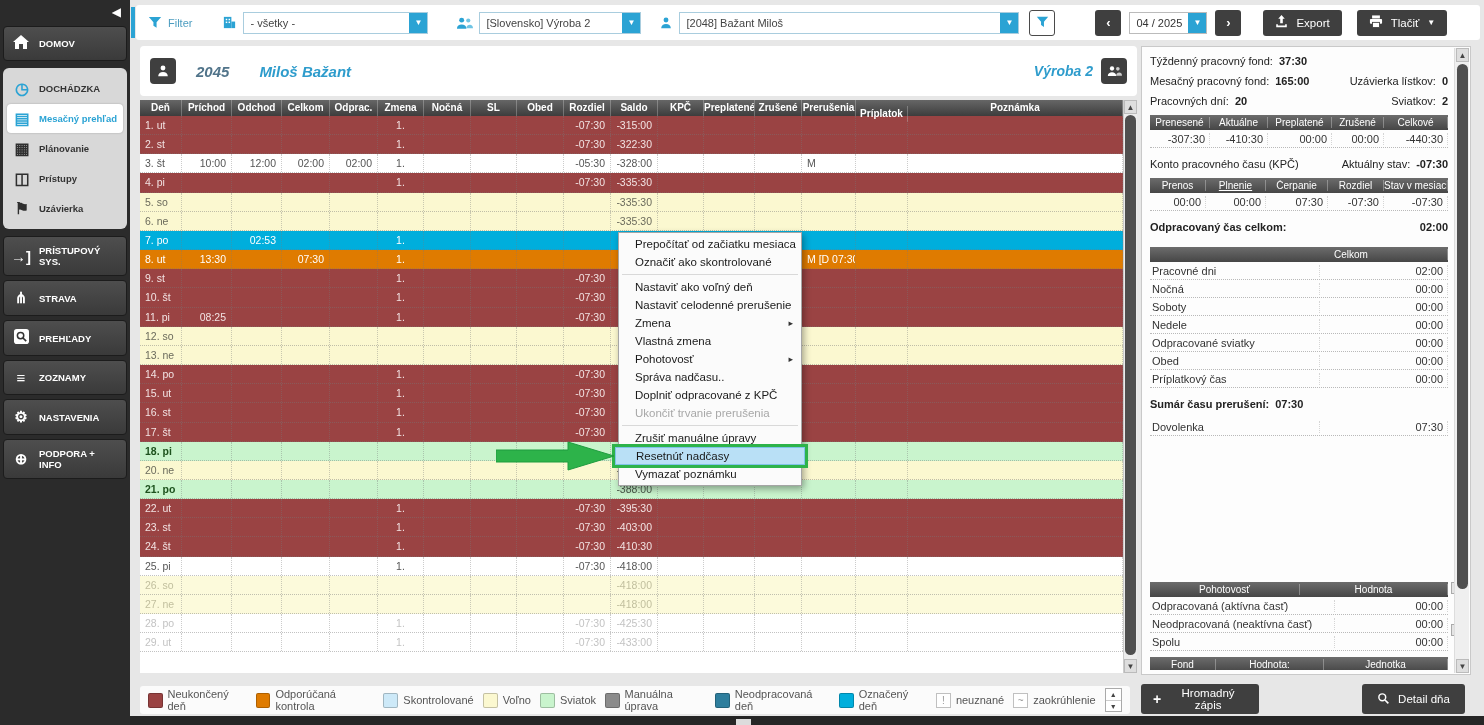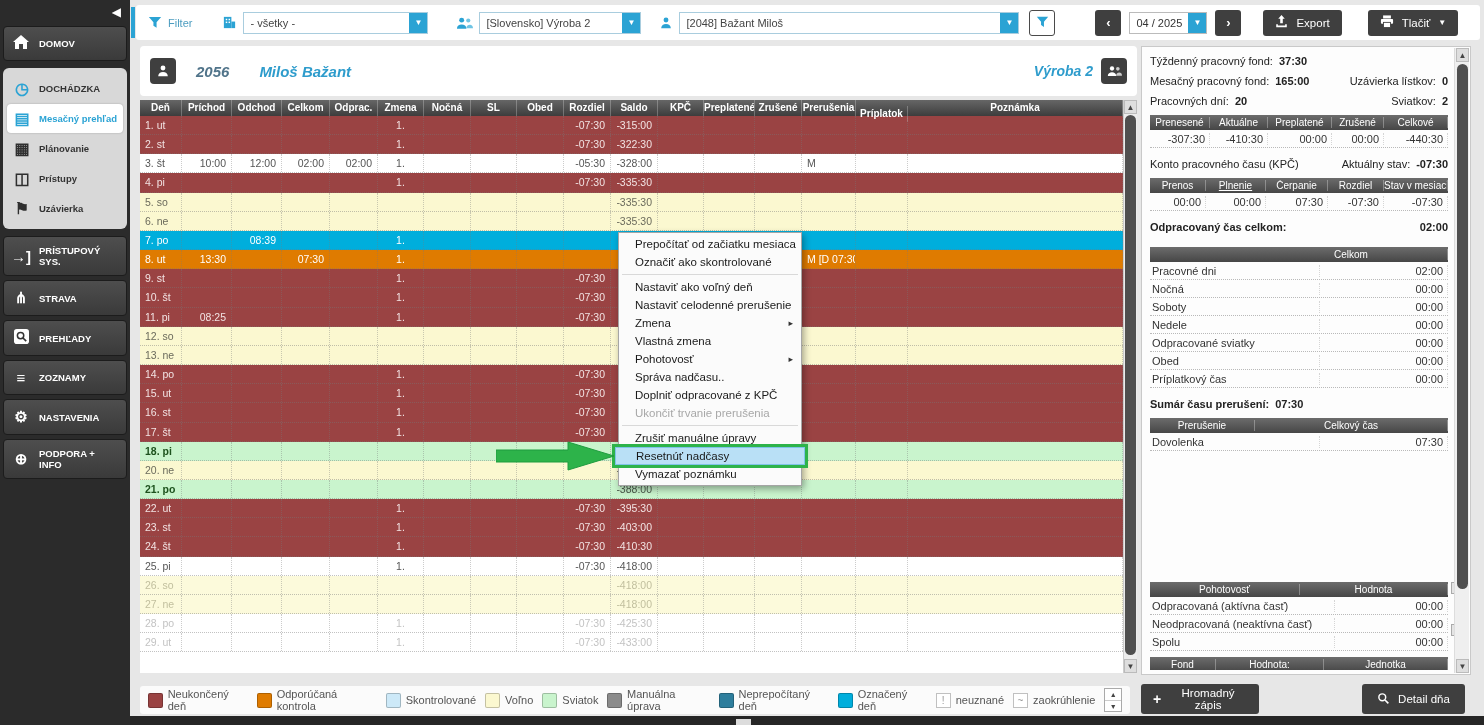--- a/index.html
+++ b/index.html
@@ -233,41 +233,41 @@
     <button class="tb-dark navbtn" style="margin-left:8px">›</button>
     <button class="tb-dark" style="margin-left:22px">
       <span>
         <svg width="13" height="13" viewBox="0 0 16 16">
             <path d="M8 0l4 4.5H9.6V10H6.4V4.5H4z" fill="#fff"></path>
             <path d="M1.5 11.5v3.5h13v-3.5h-2v1.5h-9v-1.5z" fill="#fff"></path>
           </svg>
       </span>
       <span>Export</span>
     </button>
-    <button class="tb-dark" style="margin-left:26px">
+    <button class="tb-dark" style="margin-left:15px">
       <span>
         <svg width="14" height="13" viewBox="0 0 16 15">
             <rect x="3.5" y="0.5" width="9" height="3.5" fill="#fff"></rect>
             <rect x="1" y="4.5" width="14" height="5.5" rx="1" fill="#fff"></rect>
             <rect x="4" y="8.5" width="8" height="6" fill="#fff" stroke="#3f3f3f"></rect>
           </svg>
       </span>
       <span>Tlačiť</span>
       <span style="font-size:8px">▼</span>
     </button>
   </div>
 
   <div id="emp-card">
     <span class="pbadge">
       <svg width="14" height="14" viewBox="0 0 16 16">
           <circle cx="8" cy="4.6" r="2.8" fill="#fff"></circle>
           <path d="M2.5 14c0-3.4 2.5-5 5.5-5s5.5 1.6 5.5 5z" fill="#fff"></path>
         </svg>
     </span>
-    <span id="emp-id">2056</span>
+    <span id="emp-id">2045</span>
     <span id="emp-name">Miloš Bažant</span>
     <span id="emp-group">Výroba 2</span>
     <span class="pbadge">
       <svg width="15" height="12" viewBox="0 0 18 14">
           <circle cx="6" cy="4" r="2.6" fill="#fff"></circle>
           <path d="M1 13c0-3 2.2-4.4 5-4.4S11 10 11 13z" fill="#fff"></path>
           <circle cx="13" cy="4.4" r="2.2" fill="#ccc"></circle>
           <path d="M10.8 12.6c.3-2.6 2-3.8 4-3.8 1.8 0 3.2 1.4 3.2 3.8z" fill="#ccc"></path>
         </svg>
     </span>
@@ -404,21 +404,21 @@
           <div class="td ar" style="width: 46px;"></div>
           <div class="td ar" style="width: 51px;"></div>
           <div class="td ar" style="width: 47px;"></div>
           <div class="td al" style="width: 54px;"></div>
           <div class="td ar" style="width: 52px;"></div>
           <div class="td al" style="flex: 1 1 0%;"></div>
         </div>
         <div class="tr cyan">
           <div class="td al" style="width: 42px;">7. po</div>
           <div class="td ar" style="width: 50px;"></div>
-          <div class="td ar" style="width: 50px;">08:39</div>
+          <div class="td ar" style="width: 50px;">02:53</div>
           <div class="td ar" style="width: 48px;"></div>
           <div class="td ar" style="width: 48px;"></div>
           <div class="td ac" style="width: 46px;">1.</div>
           <div class="td ac" style="width: 47px;"></div>
           <div class="td ac" style="width: 46px;"></div>
           <div class="td ac" style="width: 47px;"></div>
           <div class="td ar" style="width: 47px;"></div>
           <div class="td ar" style="width: 47px;"></div>
           <div class="td ar" style="width: 46px;"></div>
           <div class="td ar" style="width: 51px;"></div>
@@ -952,24 +952,20 @@
           <div class="rtr">
             <span class="ll" style="width: 170px;">Príplatkový čas</span>
             <span style="flex: 1 1 0%;">00:00</span>
           </div>
         </div>
       <div class="rline">
         <span class="rlab" style="font-weight:bold">Sumár času prerušení:</span>
         <span class="rval">07:30</span>
       </div>
       <div id="rt-prerusenie" class="rtable">
-          <div class="rth">
-            <span style="width: 105px;">Prerušenie</span>
-            <span style="flex: 1 1 0%;">Celkový čas</span>
-          </div>
           <div class="rtr">
             <span class="ll" style="width: 170px;">Dovolenka</span>
             <span style="flex: 1 1 0%;">07:30</span>
           </div>
         </div>
     </div>
     <div class="rp-bottom">
       <div style="position:relative">
         <div id="rt-standby" class="rtable">
             <div class="rth">
@@ -1033,21 +1029,21 @@
       <div class="litem">
         <span class="lsw" style="background: rgb(201, 244, 205);"></span>
         <span class="llab">Sviatok</span>
       </div>
       <div class="litem">
         <span class="lsw" style="background: rgb(139, 139, 139);"></span>
         <span class="llab">Manuálna úprava</span>
       </div>
       <div class="litem">
         <span class="lsw" style="background: rgb(46, 126, 157);"></span>
-        <span class="llab">Neprepočítaný deň</span>
+        <span class="llab">Neodpracovaná deň</span>
       </div>
       <div class="litem">
         <span class="lsw" style="background: rgb(0, 174, 220);"></span>
         <span class="llab">Označený deň</span>
       </div>
       <div class="litem">
         <span class="lsym">!</span>
         <span class="llab">neuznané</span>
       </div>
       <div class="litem">

